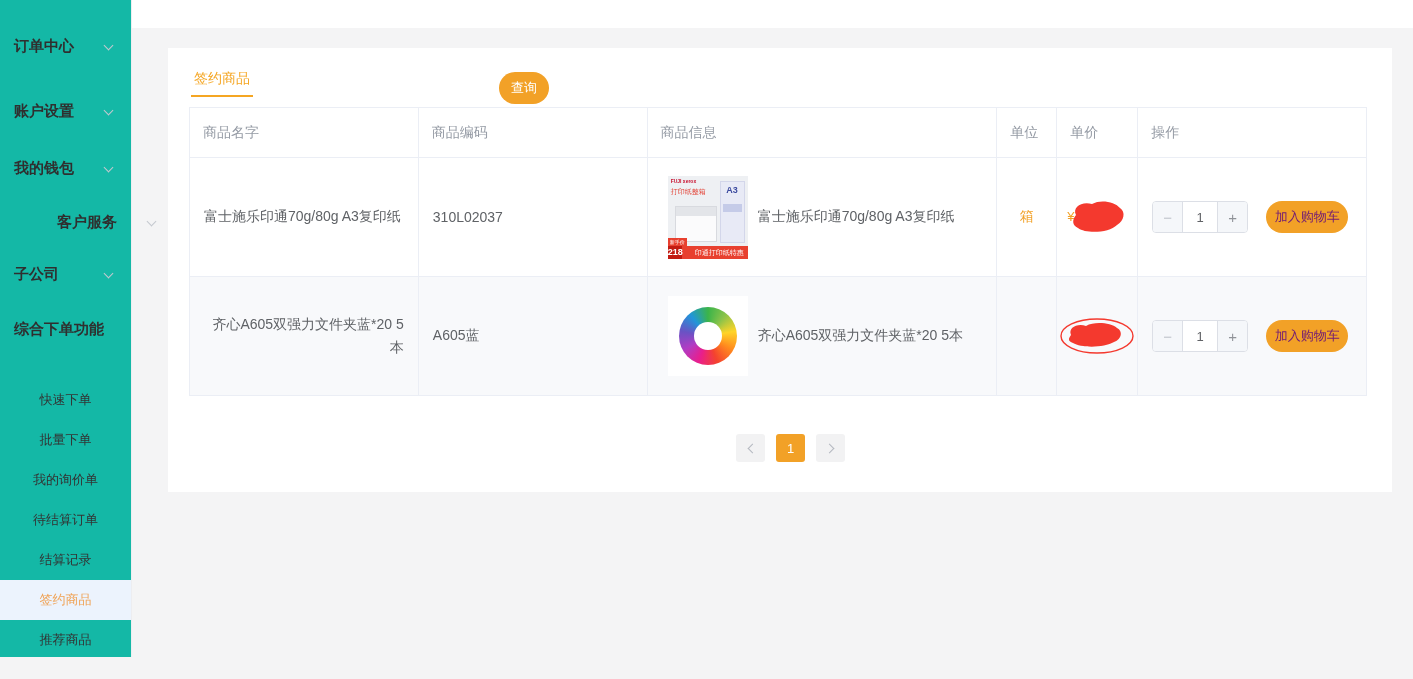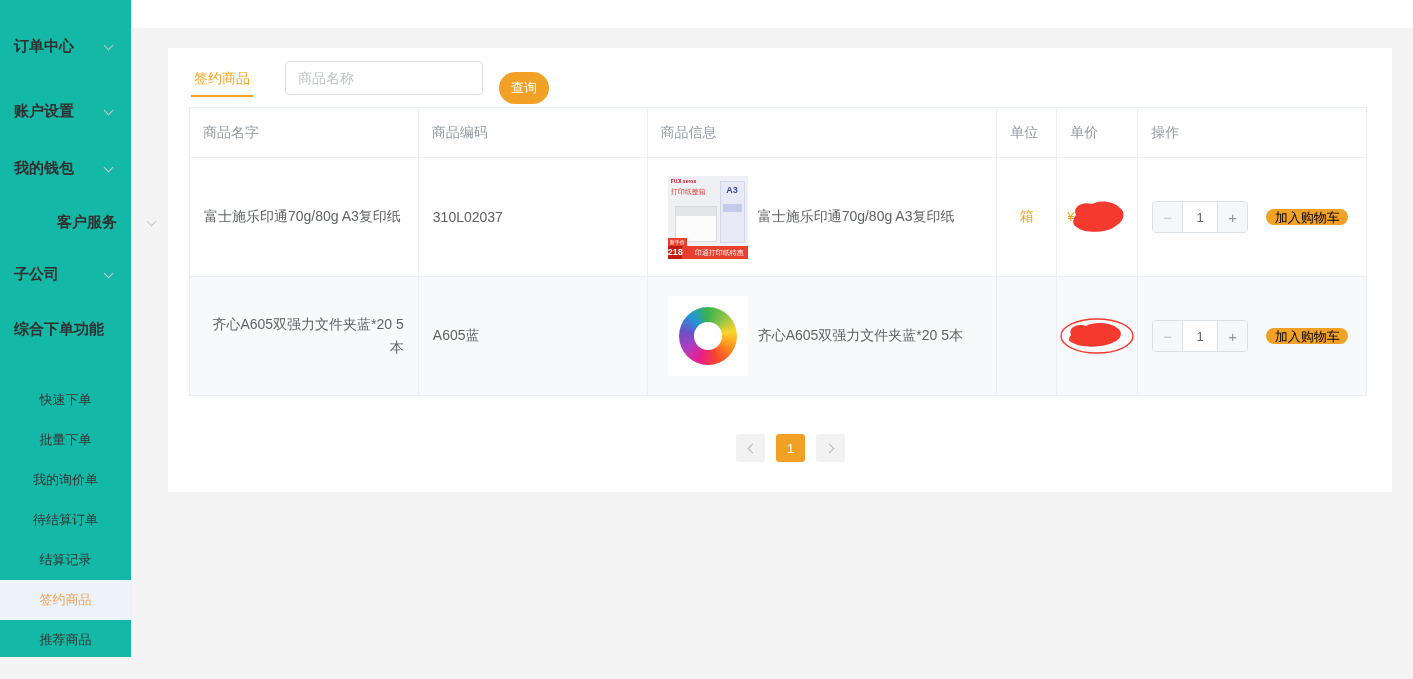--- a/index.html
+++ b/index.html
@@ -72,22 +72,22 @@
            background:conic-gradient(from 200deg, #e91e8c, #b13cc4, #6a52c4, #2196d9, #3bb44a, #8bc34a, #ffd428, #ff8a1e, #f4432e, #e91e8c); }
   .swirl::after { content:""; position:absolute; inset:15px; background:#fff; border-radius:50%; }
 
   
   .stepper { display:flex; width:96px; height:32px; border:1px solid #dcdfe6; border-radius:4px; background:#fff; overflow:hidden; flex:0 0 auto; }
   .step-btn { width:30px; display:flex; align-items:center; justify-content:center; background:#f5f7fa;
               font-size:15px; cursor:pointer; user-select:none; }
   .step-minus { border-right:1px solid #dcdfe6; color:#c0c4cc; }
   .step-plus  { border-left:1px solid #dcdfe6; color:#909399; }
   .step-val { flex:1; display:flex; align-items:center; justify-content:center; font-size:13px; color:#606266; }
-  .cart-btn { margin-left:18px; width:82px; height:16px; border:none; border-radius:16px; background:#f2a127;
-              color:#000000; font-size:13px; cursor:pointer; white-space:nowrap; font-family:"Liberation Sans", sans-serif; }
+  .cart-btn { margin-left:18px; width:82px; height:32px; border:none; border-radius:16px; background:#f2a127;
+              color:#701a75; font-size:13px; cursor:pointer; white-space:nowrap; font-family:"Liberation Sans", sans-serif; }
 
   
   .pagination { position:absolute; left:568px; top:386px; display:flex; gap:11px; }
   .page-btn { width:29px; height:28px; background:#f2f2f3; border-radius:3px; display:flex; align-items:center;
               justify-content:center; cursor:pointer; font-size:13px; color:#606266; }
   .page-btn.current { background:#f2a127; color:#fff; }
   .pchev { width:7px; height:7px; border-right:1.6px solid #b4b8c0; border-bottom:1.6px solid #b4b8c0; }
   .pchev.left  { transform:rotate(135deg); margin-left:3px; }
   .pchev.right { transform:rotate(-45deg); margin-right:3px; }
 </style>
@@ -126,21 +126,20 @@
   <div class="side-sub" style="top:460px;">我的询价单</div>
   <div class="side-sub" style="top:500px;">待结算订单</div>
   <div class="side-sub" style="top:540px;">结算记录</div>
   <div class="side-sub active" style="top:580px;">签约商品</div>
   <div class="side-sub" style="top:620px;">推荐商品</div>
 </aside>
 
 <main class="card">
 
   <div class="tab">签约商品</div>
-  <input class="search-input" type="text" placeholder="商品名称" style="">
   <button class="query-btn">查询</button>
 
   <div class="tbl">
     <div class="tr">
       <div class="th c1">商品名字</div>
       <div class="th c2">商品编码</div>
       <div class="th c3">商品信息</div>
       <div class="th c4">单位</div>
       <div class="th c5">单价</div>
       <div class="th c6">操作</div>

